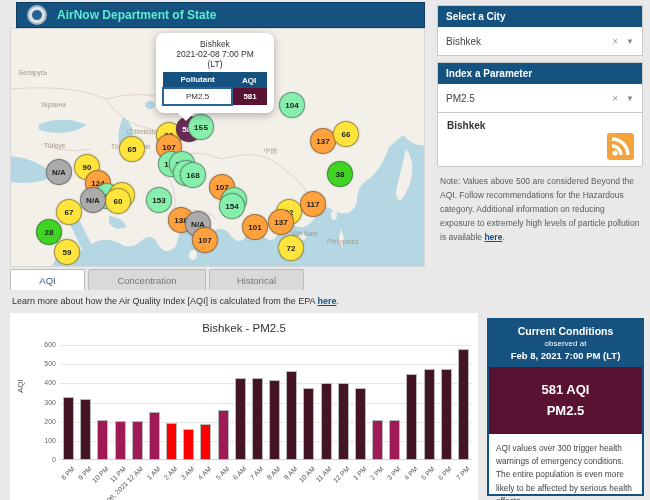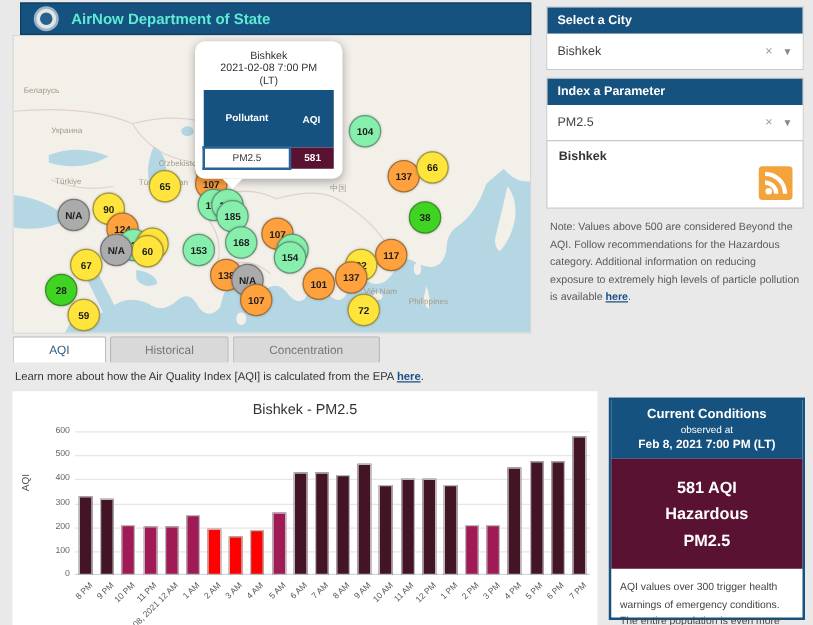--- a/index.html
+++ b/index.html
@@ -42,21 +42,21 @@
   .map-popup {
     position:absolute; left:145px; top:4px; width:118px;
     background:#fff; border-radius:8px; box-shadow:0 2px 8px rgba(0,0,0,.3);
     padding:6px 6px 7px 6px; text-align:center; z-index:30;
   }
   .map-popup:after { content:""; position:absolute; left:22px; bottom:-8px;
     border:8px solid transparent; border-top-color:#fff; border-bottom:none; }
   .popup-city { font-size:8.5px; color:#333; }
   .popup-dt   { font-size:8.5px; color:#333; }
   .popup-table { width:100%; border-collapse:collapse; margin-top:3px; }
-  .popup-table th { background:#16527f; color:#fff; font-size:8px; padding:18px 2px; }
+  .popup-table th { background:#16527f; color:#fff; font-size:8px; padding:3px 2px; }
   .popup-table td { font-size:8px; padding:3px 2px; }
   .popup-td-poll { background:#fff; border:2px solid #2a6496; color:#333; }
   .popup-td-aqi  { background:#5a1232; color:#fff; font-weight:bold; }
 
   
   .tabbar { position:absolute; left:10px; top:269px; display:flex; gap:3px; }
   .tab { height:21px; display:flex; align-items:center; justify-content:center;
     font-size:9.5px; border:1px solid #bbb; border-bottom:none;
     background:#d9d9d9; color:#777; padding:0 8px; border-radius:2px 2px 0 0; cursor:pointer; }
   .tab.active { background:#fff; color:#2a5b84; }
@@ -179,21 +179,21 @@
       <div class="marker yellow" style="left: 45px; top: 170px;">67</div>
       <div class="marker green" style="left: 25px; top: 190px;">28</div>
       <div class="marker yellow" style="left: 43px; top: 210px;">59</div>
       <div class="marker yellow" style="left: 145px; top: 93px;">90</div>
       <div class="marker orange" style="left: 145px; top: 105px;">107</div>
       <div class="marker maroon" style="left: 165px; top: 87px;">581</div>
       <div class="marker red" style="left: 177px; top: 85px; font-family: Liberation Mono, monospace;">155</div>
       <div class="marker red" style="left: 147px; top: 122px;">173</div>
       <div class="marker red" style="left: 158px; top: 122px;">182</div>
       <div class="marker red" style="left: 162px; top: 131px;">185</div>
-      <div class="marker red" style="left: 169px; top: 152px; text-align: center;">168</div>
+      <div class="marker red" style="left: 169px; top: 133px; text-align: center;">168</div>
       <div class="marker orange" style="left: 198px; top: 145px;">107</div>
       <div class="marker red" style="left: 135px; top: 158px;">153</div>
       <div class="marker red" style="left: 210px; top: 158px;">146</div>
       <div class="marker red" style="left: 208px; top: 164px; text-align: center;">154</div>
       <div class="marker orange" style="left: 157px; top: 178px;">138</div>
       <div class="marker gray" style="left: 174px; top: 182px;">N/A</div>
       <div class="marker orange" style="left: 181px; top: 198px;">107</div>
       <div class="marker orange" style="left: 231px; top: 185px;">101</div>
       <div class="marker red" style="left: 268px; top: 63px;">104</div>
       <div class="marker orange" style="left: 299px; top: 99px;">137</div>
@@ -219,22 +219,22 @@
         <td class="popup-td-poll">PM2.5</td>
         <td class="popup-td-aqi">581</td>
       </tr>
     </tbody>
       </table>
   </div>
 </div>
 
 <div class="tabbar">
   <div class="tab tab-aqi active">AQI</div>
+  <div class="tab tab-conc">Concentration</div>
   <div class="tab tab-hist">Historical</div>
-  <div class="tab tab-conc">Concentration</div>
 </div>
 
 <div class="learn-more">
   <span>Learn more about how the Air Quality Index [AQI] is calculated from the EPA </span><a class="inline-link">here</a><span>.</span>
 </div>
 
 <div class="side-panel" id="city-panel">
   <div class="panel-head">Select a City</div>
   <div class="panel-select">
     <span class="select-value">Bishkek</span>
@@ -337,19 +337,18 @@
 </div>
 
 <div class="cc-panel">
   <div class="cc-head">
     <div class="cc-title">Current Conditions</div>
     <div class="cc-sub">observed at</div>
     <div class="cc-dt">Feb 8, 2021 7:00 PM (LT)</div>
   </div>
   <div class="cc-aqi">
     <div>581 AQI</div>
-    <div>Hazardous</div>
     <div>PM2.5</div>
   </div>
   <div class="cc-health">
     <div class="cc-health-text">AQI values over 300 trigger health warnings of emergency conditions. The entire population is even more likely to be affected by serious health effects.</div>
   </div>
 </div>
 
 </body></html>

